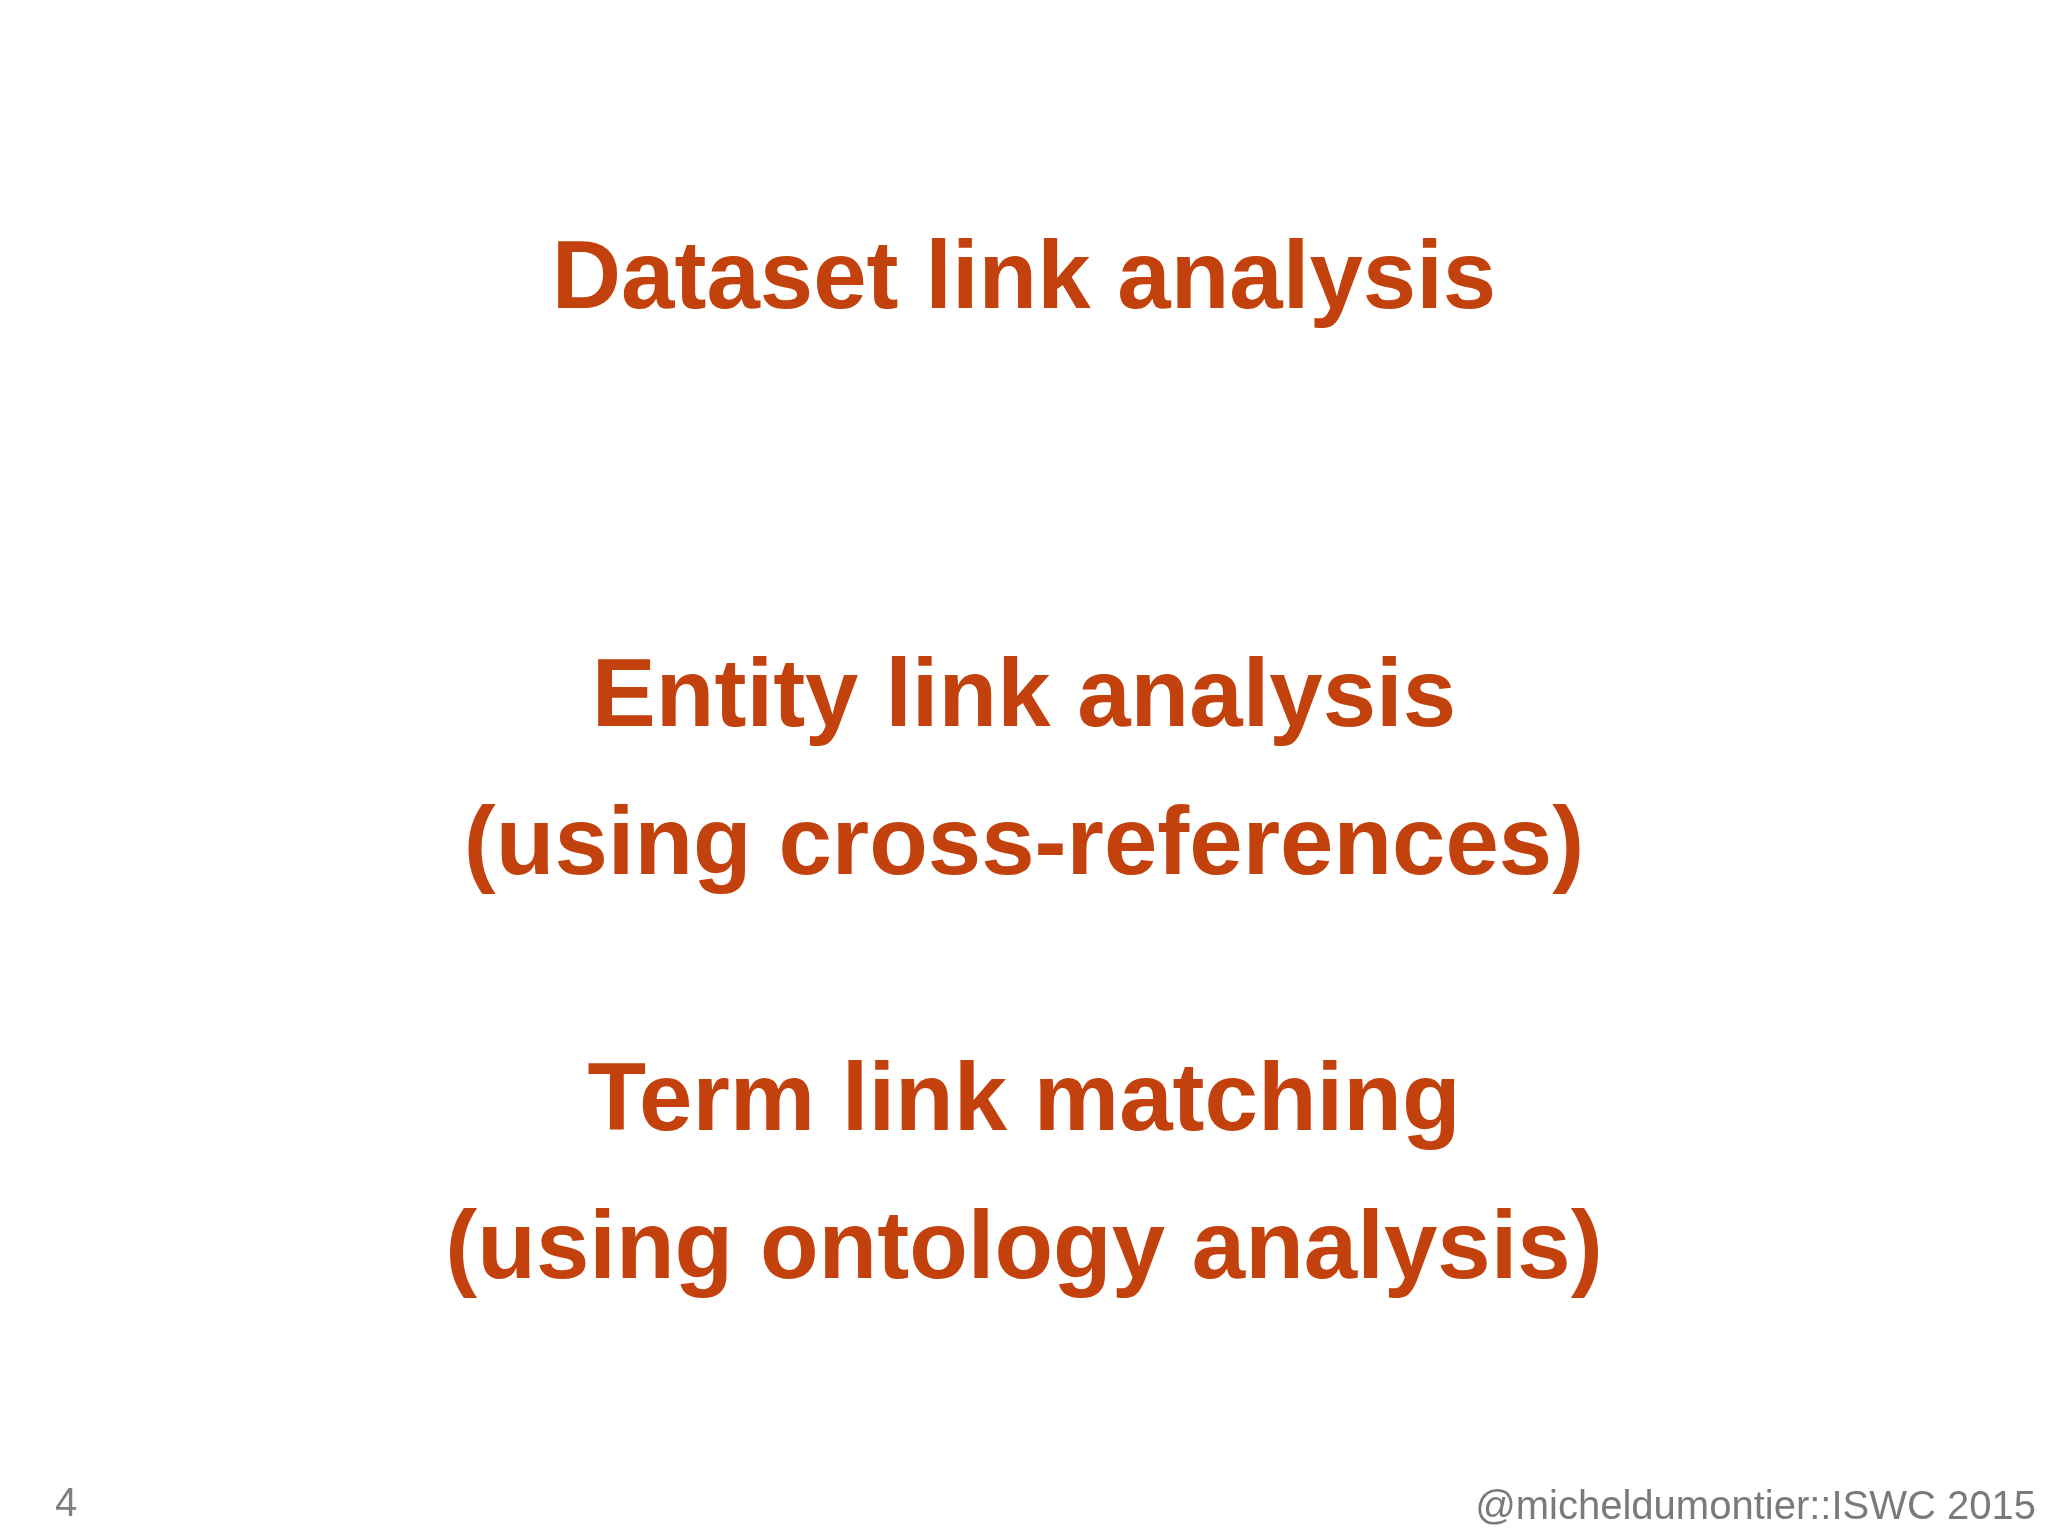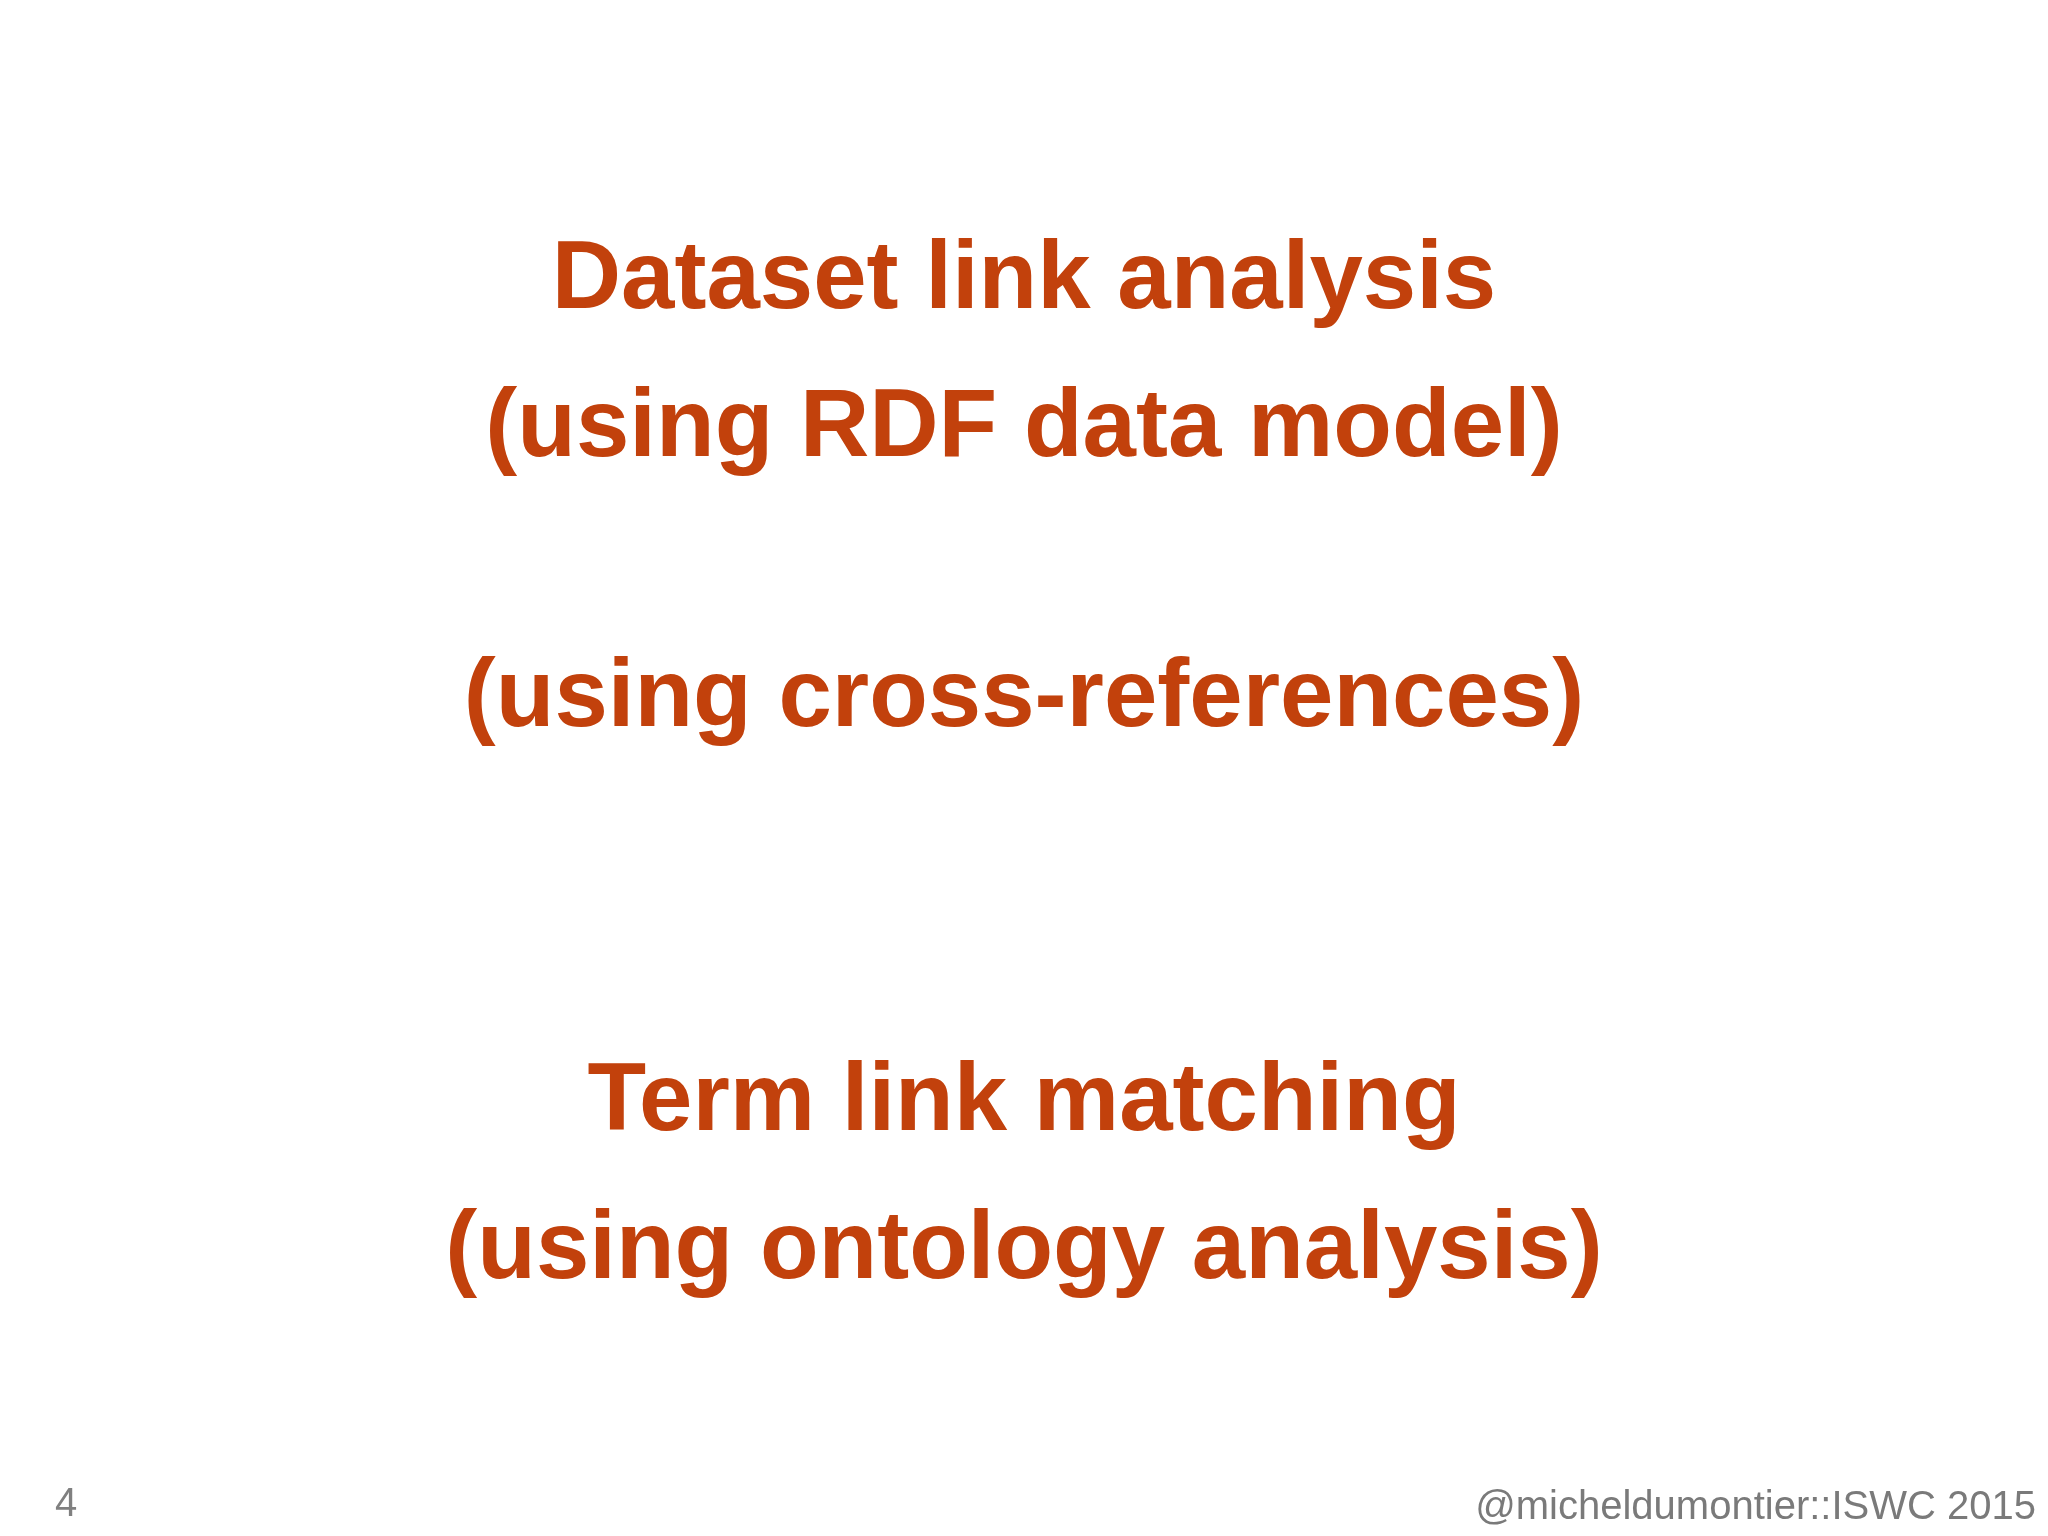--- a/index.html
+++ b/index.html
@@ -51,24 +51,24 @@
     text-align: right;
   }
 </style>
 </head>
 <body>
 
 <div class="slide">
 
   <div class="text-block block-1">
     <span class="block-line">Dataset link analysis</span>
-    <span class="block-line">(using RDF data model)</span>
   </div>
 
   <div class="text-block block-2">
+    <span class="block-line">Entity link analysis</span>
     <span class="block-line">(using cross-references)</span>
   </div>
 
   <div class="text-block block-3">
     <span class="block-line">Term link matching</span>
     <span class="block-line">(using ontology analysis)</span>
   </div>
 
   <div class="page-number">4</div>
 

